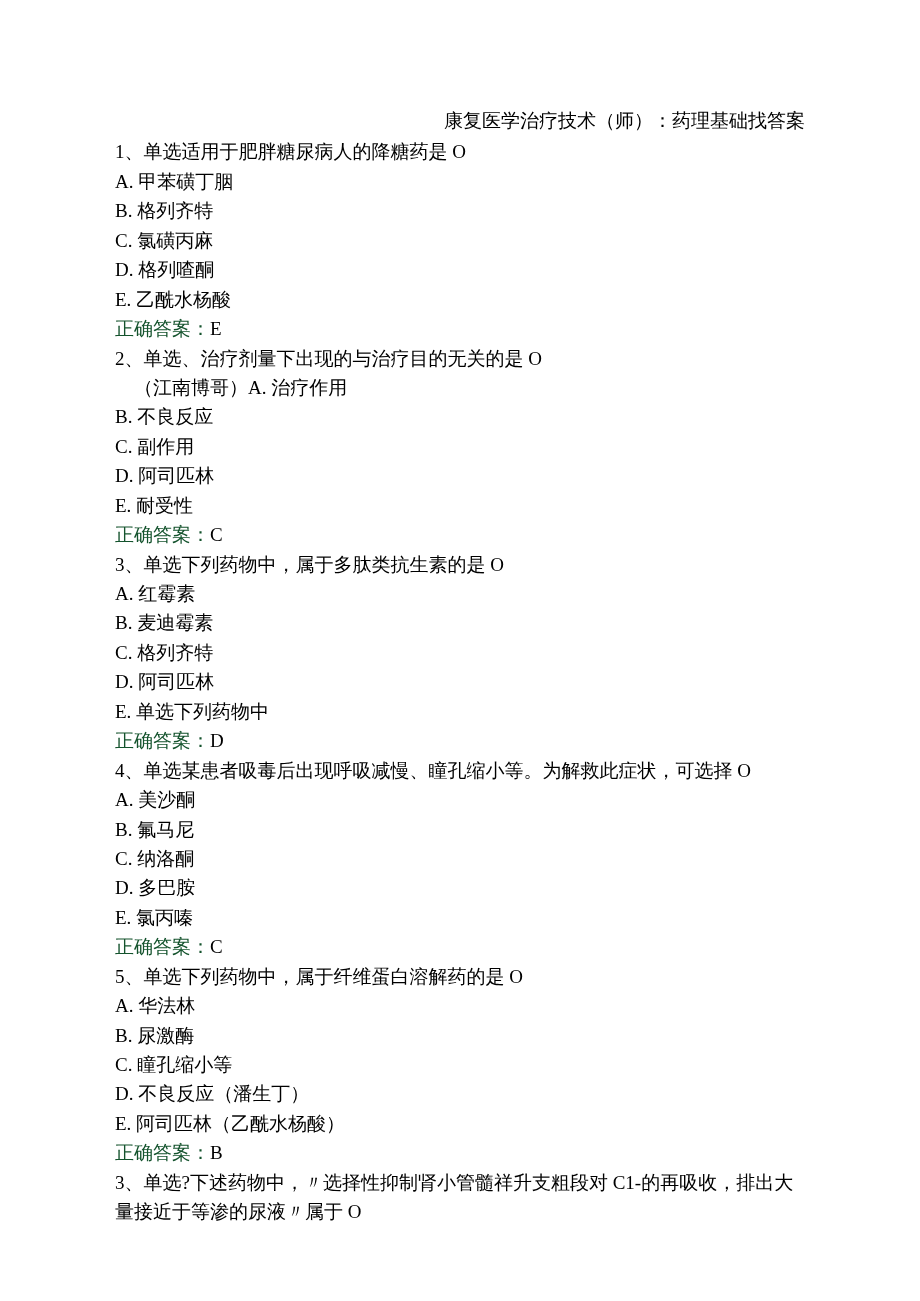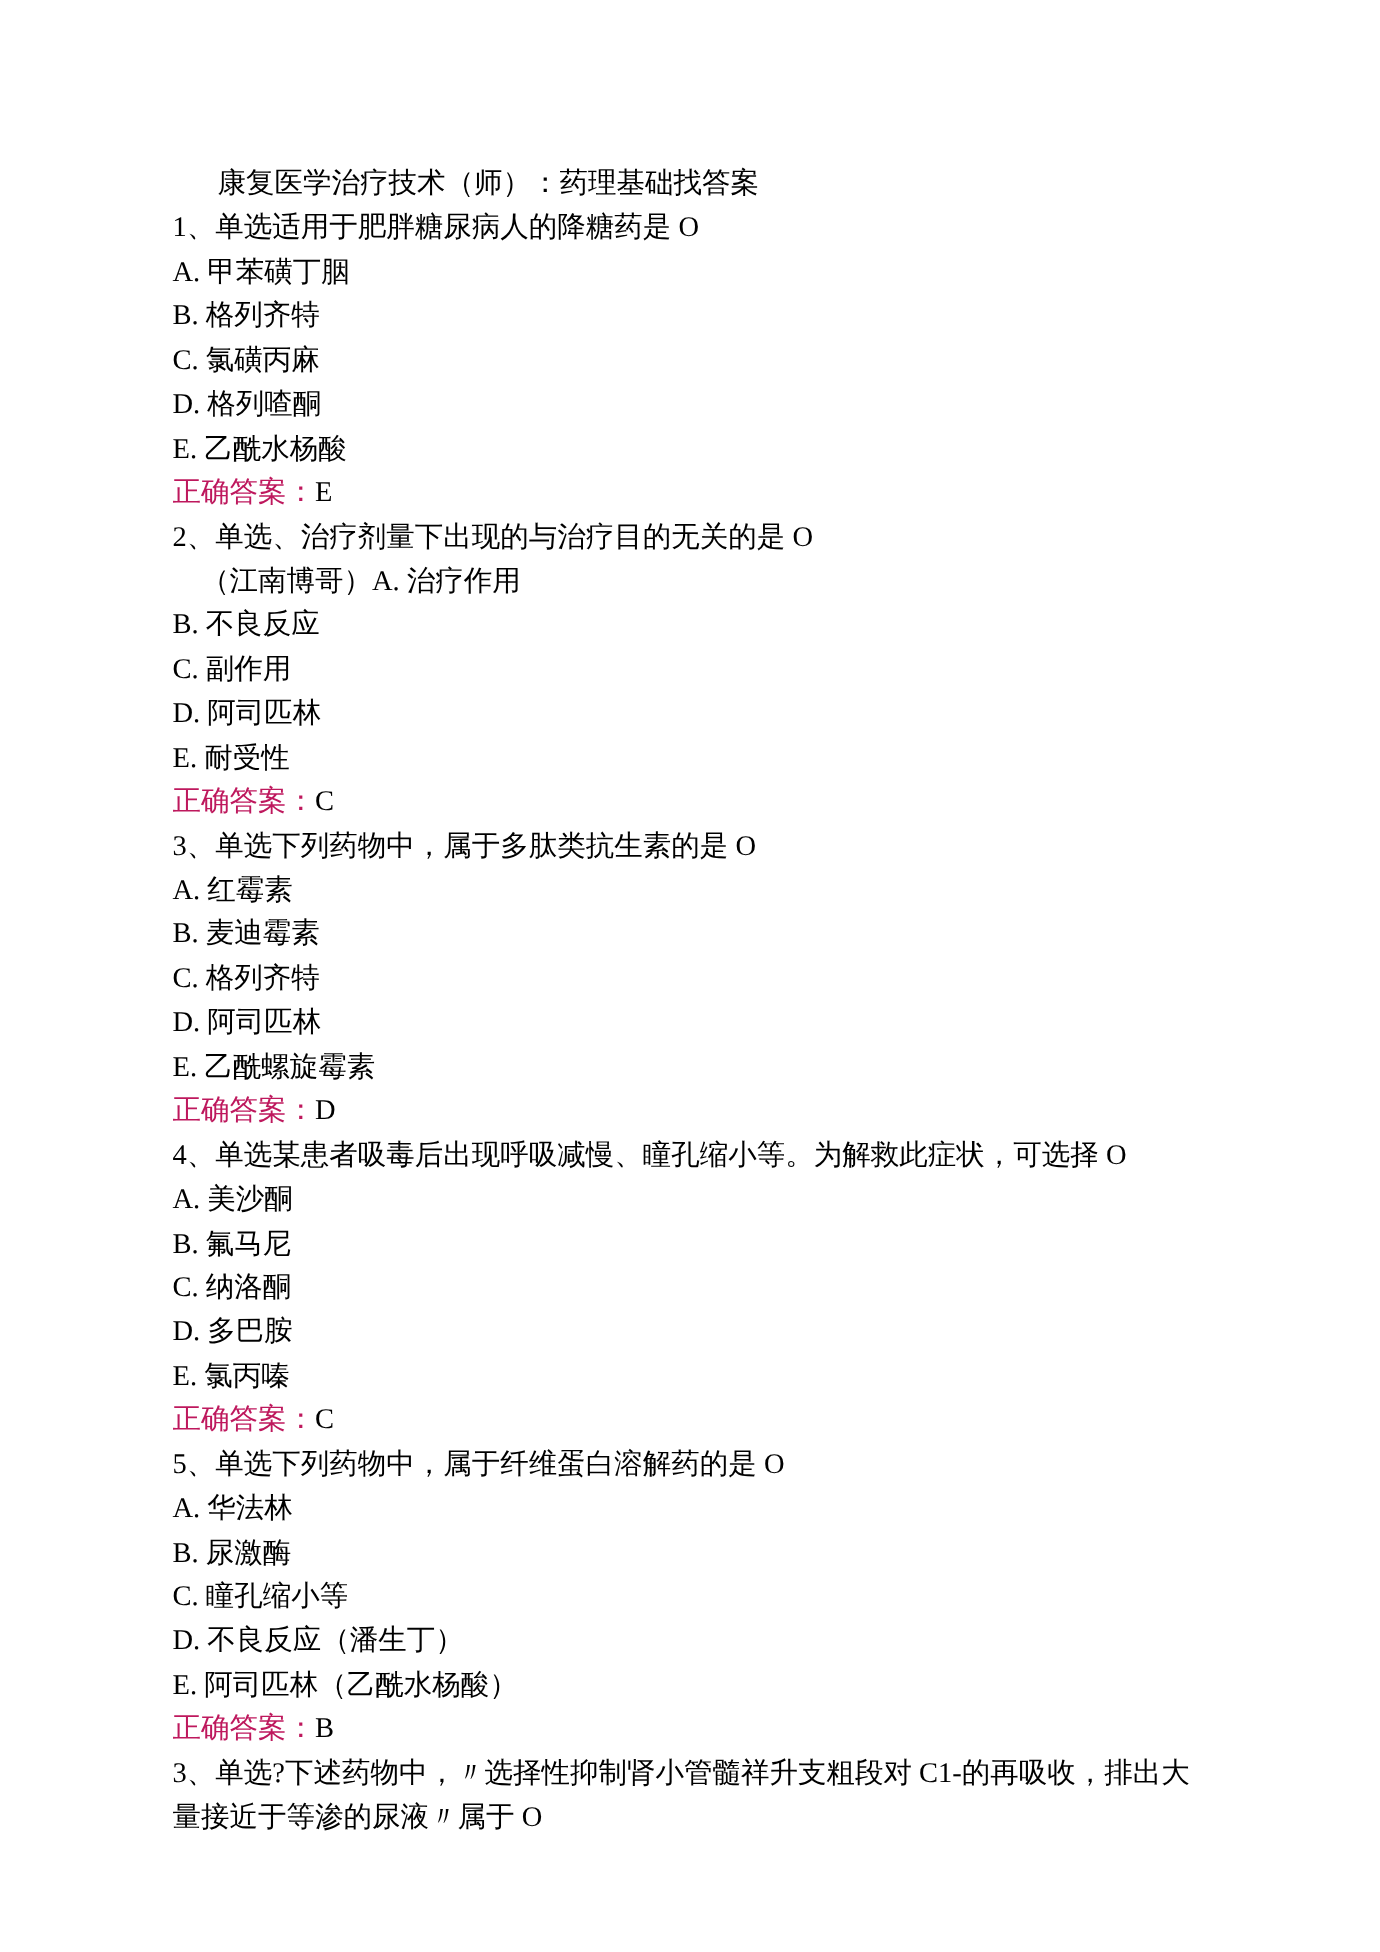--- a/index.html
+++ b/index.html
@@ -7,30 +7,31 @@
       font-size: 19px;
       line-height: 1.55;
       color: #000;
       background: #fff;
       margin: 0;
       padding: 108px 115px 60px 115px;
       width: 920px;
       box-sizing: border-box;
     }
     .title {
-      text-align: left;
+      text-align: right;
       margin-bottom: 2px;
       padding-left: 30px;
+      font-family: Liberation Mono, monospace;
     }
     .line {
       margin: 0;
       white-space: pre-wrap;
     }
     .answer-label {
-      color: #be185d;
+      color: #14532d;
     }
     .answer-value {
       color: #000;
     }
   </style>
 </head>
 <body>
 
 <p class="line title">康复医学治疗技术（师）：药理基础找答案</p>
 
@@ -48,21 +49,21 @@
 <p class="line">C. 副作用</p>
 <p class="line">D. 阿司匹林</p>
 <p class="line">E. 耐受性</p>
 <p class="line"><span class="answer-label">正确答案：</span><span class="answer-value">C</span></p>
 
 <p class="line">3、单选下列药物中，属于多肽类抗生素的是 O</p>
 <p class="line">A. 红霉素</p>
 <p class="line">B. 麦迪霉素</p>
 <p class="line">C. 格列齐特</p>
 <p class="line">D. 阿司匹林</p>
-<p class="line">E. 乙酰螺旋霉素</p>
+<p class="line">E. 单选下列药物中</p>
 <p class="line"><span class="answer-label">正确答案：</span><span class="answer-value">D</span></p>
 
 <p class="line">4、单选某患者吸毒后出现呼吸减慢、瞳孔缩小等。为解救此症状，可选择 O</p>
 <p class="line">A. 美沙酮</p>
 <p class="line">B. 氟马尼</p>
 <p class="line">C. 纳洛酮</p>
 <p class="line">D. 多巴胺</p>
 <p class="line">E. 氯丙嗪</p>
 <p class="line"><span class="answer-label">正确答案：</span><span class="answer-value">C</span></p>
 

